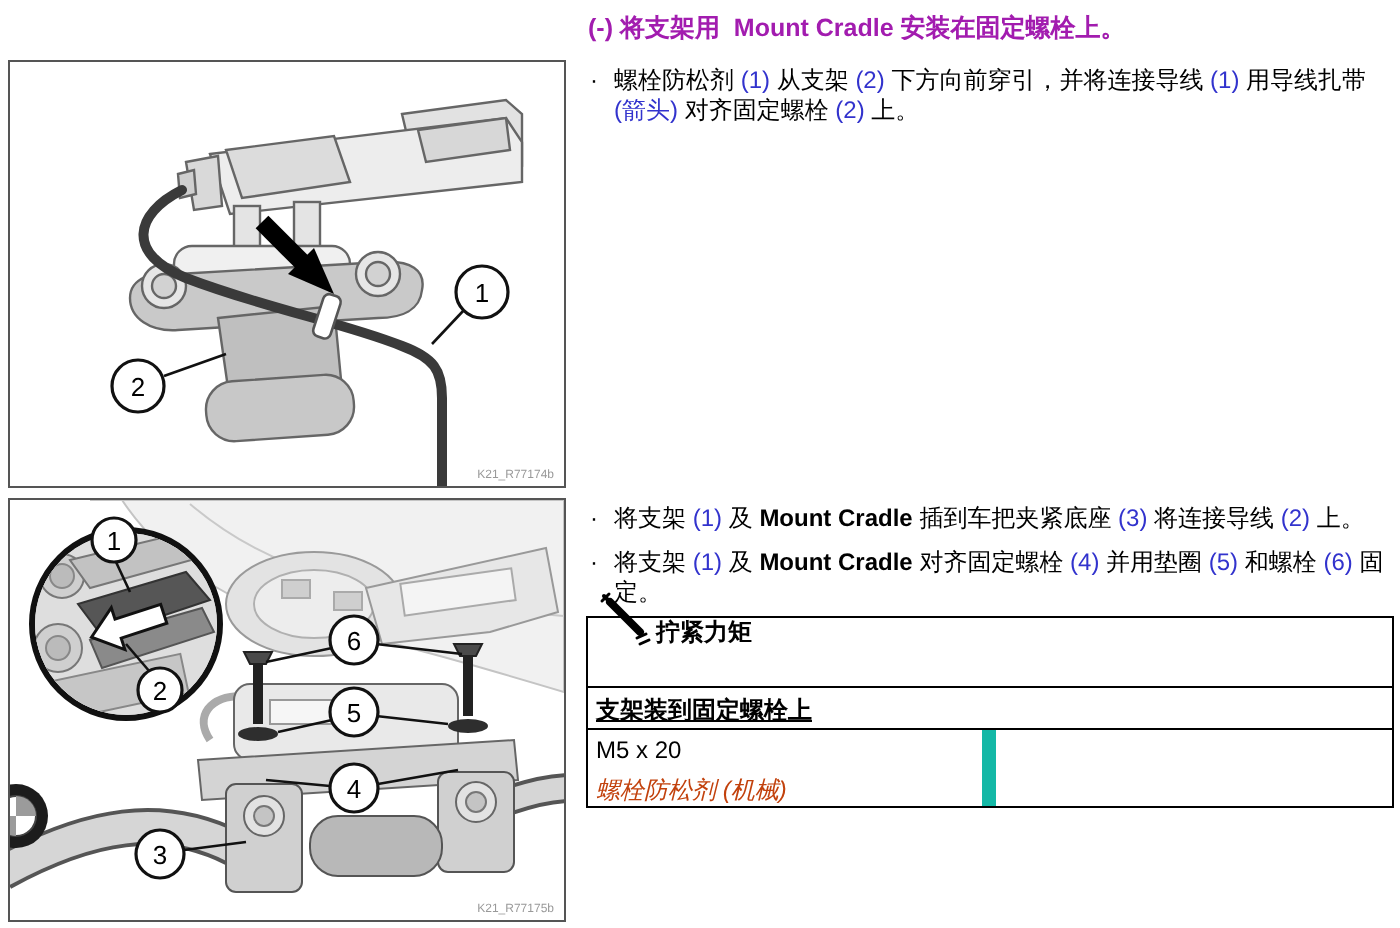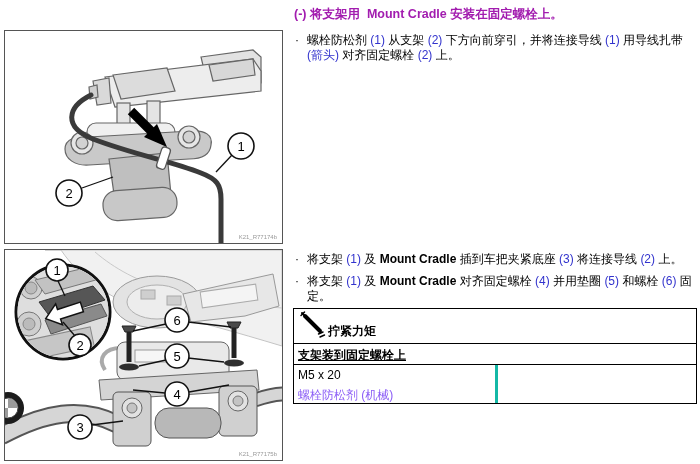--- a/index.html
+++ b/index.html
@@ -33,33 +33,33 @@
   .ref { color:#3233cd; }
   .bold { font-weight:bold;margin-top:44px; }
 
   
   .torque-table {
     position:absolute; left:293px; top:308px; width:404px;
     border:1px solid #000; box-sizing:border-box; font-size:12px; background:#fff;
   }
   .t-row1 {
     height:35px; border-bottom:1px solid #000; box-sizing:border-box;
-    display:flex; align-items:flex-end; padding:2px 4px 3px 4px;
+    display:flex; align-items:flex-end; padding:2px 4px 18px 4px;
   }
   .t-row1 .label { font-weight:bold; }
   .t-row2 {
     height:21px; border-bottom:1px solid #000; box-sizing:border-box;
     padding:3px 4px 0 4px; font-weight:bold;text-decoration:underline;
   }
   .t-row3 { display:flex; height:38px; box-sizing:border-box; }
   .t-cell { box-sizing:border-box; padding:3px 4px; }
-  .t-cell.c1 { width:204px; border-right:3px solid #14b8a6; }
+  .t-cell.c1 { width:204px; border-right:7px solid #14b8a6; }
   .t-cell.c2 { width:118px; border-right:1px solid #000; }
   .t-cell.c3 { flex:1 1 auto; }
-  .thread-lock { color:#8b5cf6; margin-top:5px; }
+  .thread-lock { color:#c2410c; margin-top:5px;font-style:italic; }
 </style>
 </head>
 <body>
 
 <div class="page">
 
   <div class="figure-panel" id="fig-top">
     <svg width="277" height="212" viewBox="0 0 277 212">
       <g stroke="#666" stroke-width="1.2">
         <path d="M196 26 L248 19 L256 26 L256 52 L248 57 L204 60 Z" fill="#e2e2e2"></path>

